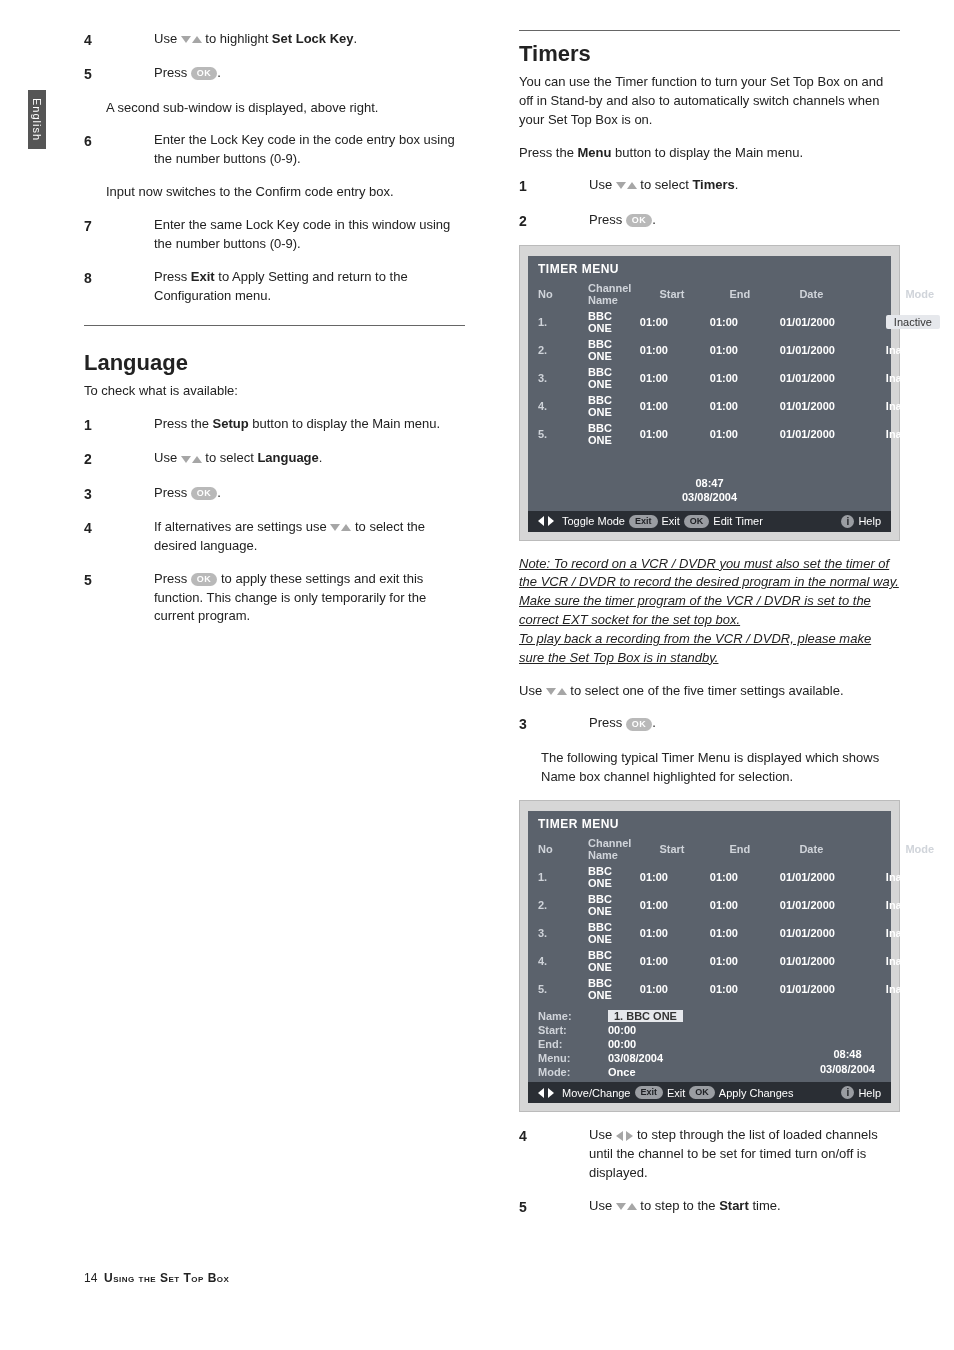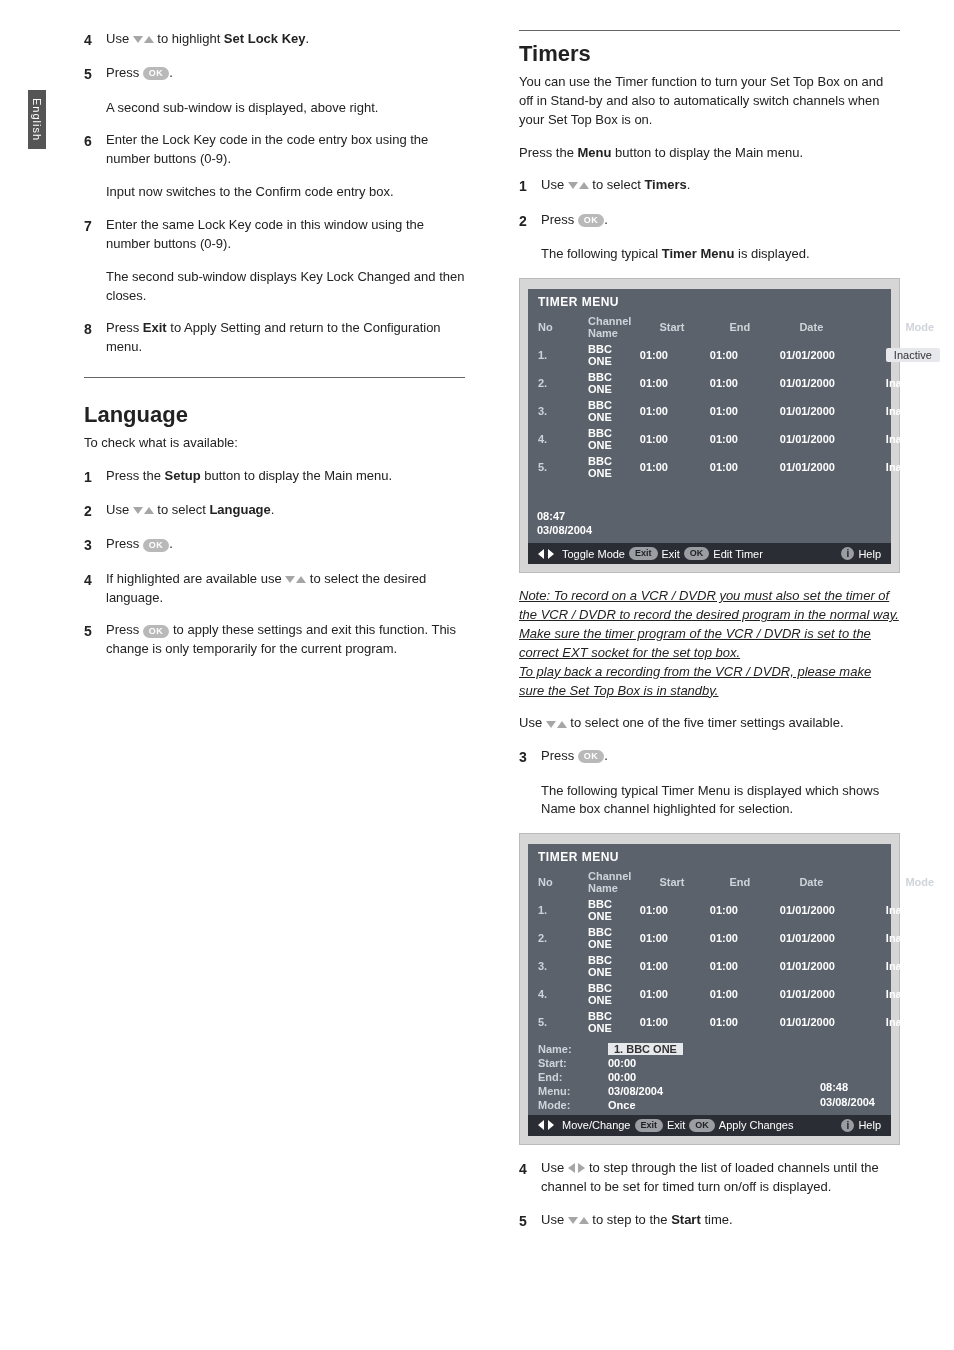--- a/index.html
+++ b/index.html
@@ -40,21 +40,21 @@
     display: flex;
     margin: 0 0 14px 0;
     line-height: 1.45;
   }
   .step-num {
     width: 22px;
     flex: 0 0 22px;
     font-weight: bold;
     font-size: 14px;
   }
-  .step-body { flex: 1; }
+  .step-body { flex: 1; margin-left: 48px; }
   .para { margin: 0 0 14px 0; line-height: 1.45; }
   .para-ind { margin-left: 22px; }
   h2 {
     font-family: Arial, Helvetica, sans-serif;
     font-weight: bold;
     font-size: 22px;
     margin: 24px 0 6px 0;
   }
   hr.rule {
     border: none;
@@ -126,24 +126,24 @@
     display:inline-block;
     background:#e6e8ec;
     color:#333;
     border-radius:2px;
     padding: 0 8px;
     line-height: 14px;
   }
   .tm-row .c-name, .tm-row .c-st, .tm-row .c-en, .tm-row .c-dt { font-weight: bold; color:#fff; }
   .tm-row .c-no { color:#cfd3d9; font-weight:bold; }
   .tm-clock {
-    text-align: left;
+    text-align: center;
     color:#fff;
     font-weight:bold;
-    padding: 28px 16px 6px 9px;
+    padding: 28px 16px 6px 16px;
     line-height: 1.3;
   }
   .tm-foot {
     background:#2a2e34;
     color:#fff;
     display:flex;
     align-items:center;
     padding: 4px 10px;
     font-size: 11px;
     gap: 4px;
@@ -222,21 +222,20 @@
         <div class="step-body">Enter the Lock Key code in the code entry box using the number buttons (0-9).</div>
       </div>
 
       <p class="para para-ind">Input now switches to the Confirm code entry box.</p>
 
       <div class="step">
         <div class="step-num">7</div>
         <div class="step-body">Enter the same Lock Key code in this window using the number buttons (0-9).</div>
       </div>
 
-      <p class="para para-ind">The second sub-window displays Key Lock Changed and then closes.</p>
 
       <div class="step">
         <div class="step-num">8</div>
         <div class="step-body">
           <span>Press </span><b>Exit</b><span> to Apply Setting and return to the Configuration menu.</span>
         </div>
       </div>
 
       <hr class="rule" style="margin-top:20px;">
       <h2>Language</h2>
@@ -259,21 +258,21 @@
       <div class="step">
         <div class="step-num">3</div>
         <div class="step-body">
           <span>Press </span>
           <span class="pill">OK</span><span>.</span>
         </div>
       </div>
       <div class="step">
         <div class="step-num">4</div>
         <div class="step-body">
-          <span>If highlighted are available use </span>
+          <span>If alternatives are settings use </span>
           <span class="arrows-ud"><span class="arrow-dn"></span><span class="arrow-up"></span></span>
           <span> to select the desired language.</span>
         </div>
       </div>
       <div class="step">
         <div class="step-num">5</div>
         <div class="step-body">
           <span>Press </span>
           <span class="pill">OK</span>
           <span> to apply these settings and exit this function. This change is only temporarily for the current program.</span>
@@ -298,23 +297,20 @@
         </div>
       </div>
       <div class="step">
         <div class="step-num">2</div>
         <div class="step-body">
           <span>Press </span>
           <span class="pill">OK</span><span>.</span>
         </div>
       </div>
 
-      <p class="para para-ind">
-        <span>The following typical </span><b>Timer Menu</b><span> is displayed.</span>
-      </p>
 
       <div class="tm-shot">
         <div class="tm-inner">
           <div class="tm-title">TIMER MENU</div>
           <div class="tm-head">
             <div class="c-no">No</div>
             <div class="c-name">Channel Name</div>
             <div class="c-st">Start</div>
             <div class="c-en">End</div>
             <div class="c-dt">Date</div>
@@ -510,13 +506,17 @@
         <div class="step-body">
           <span>Use </span>
           <span class="arrows-ud"><span class="arrow-dn"></span><span class="arrow-up"></span></span>
           <span> to step to the </span><b>Start</b><span> time.</span>
         </div>
       </div>
 
     </div>
   </div>
 
+  <div class="footer">
+    <span>14</span>
+    &nbsp;<b style="font-variant:small-caps;">Using the Set Top Box</b>
+  </div>
 </div>
 
 </body></html>

